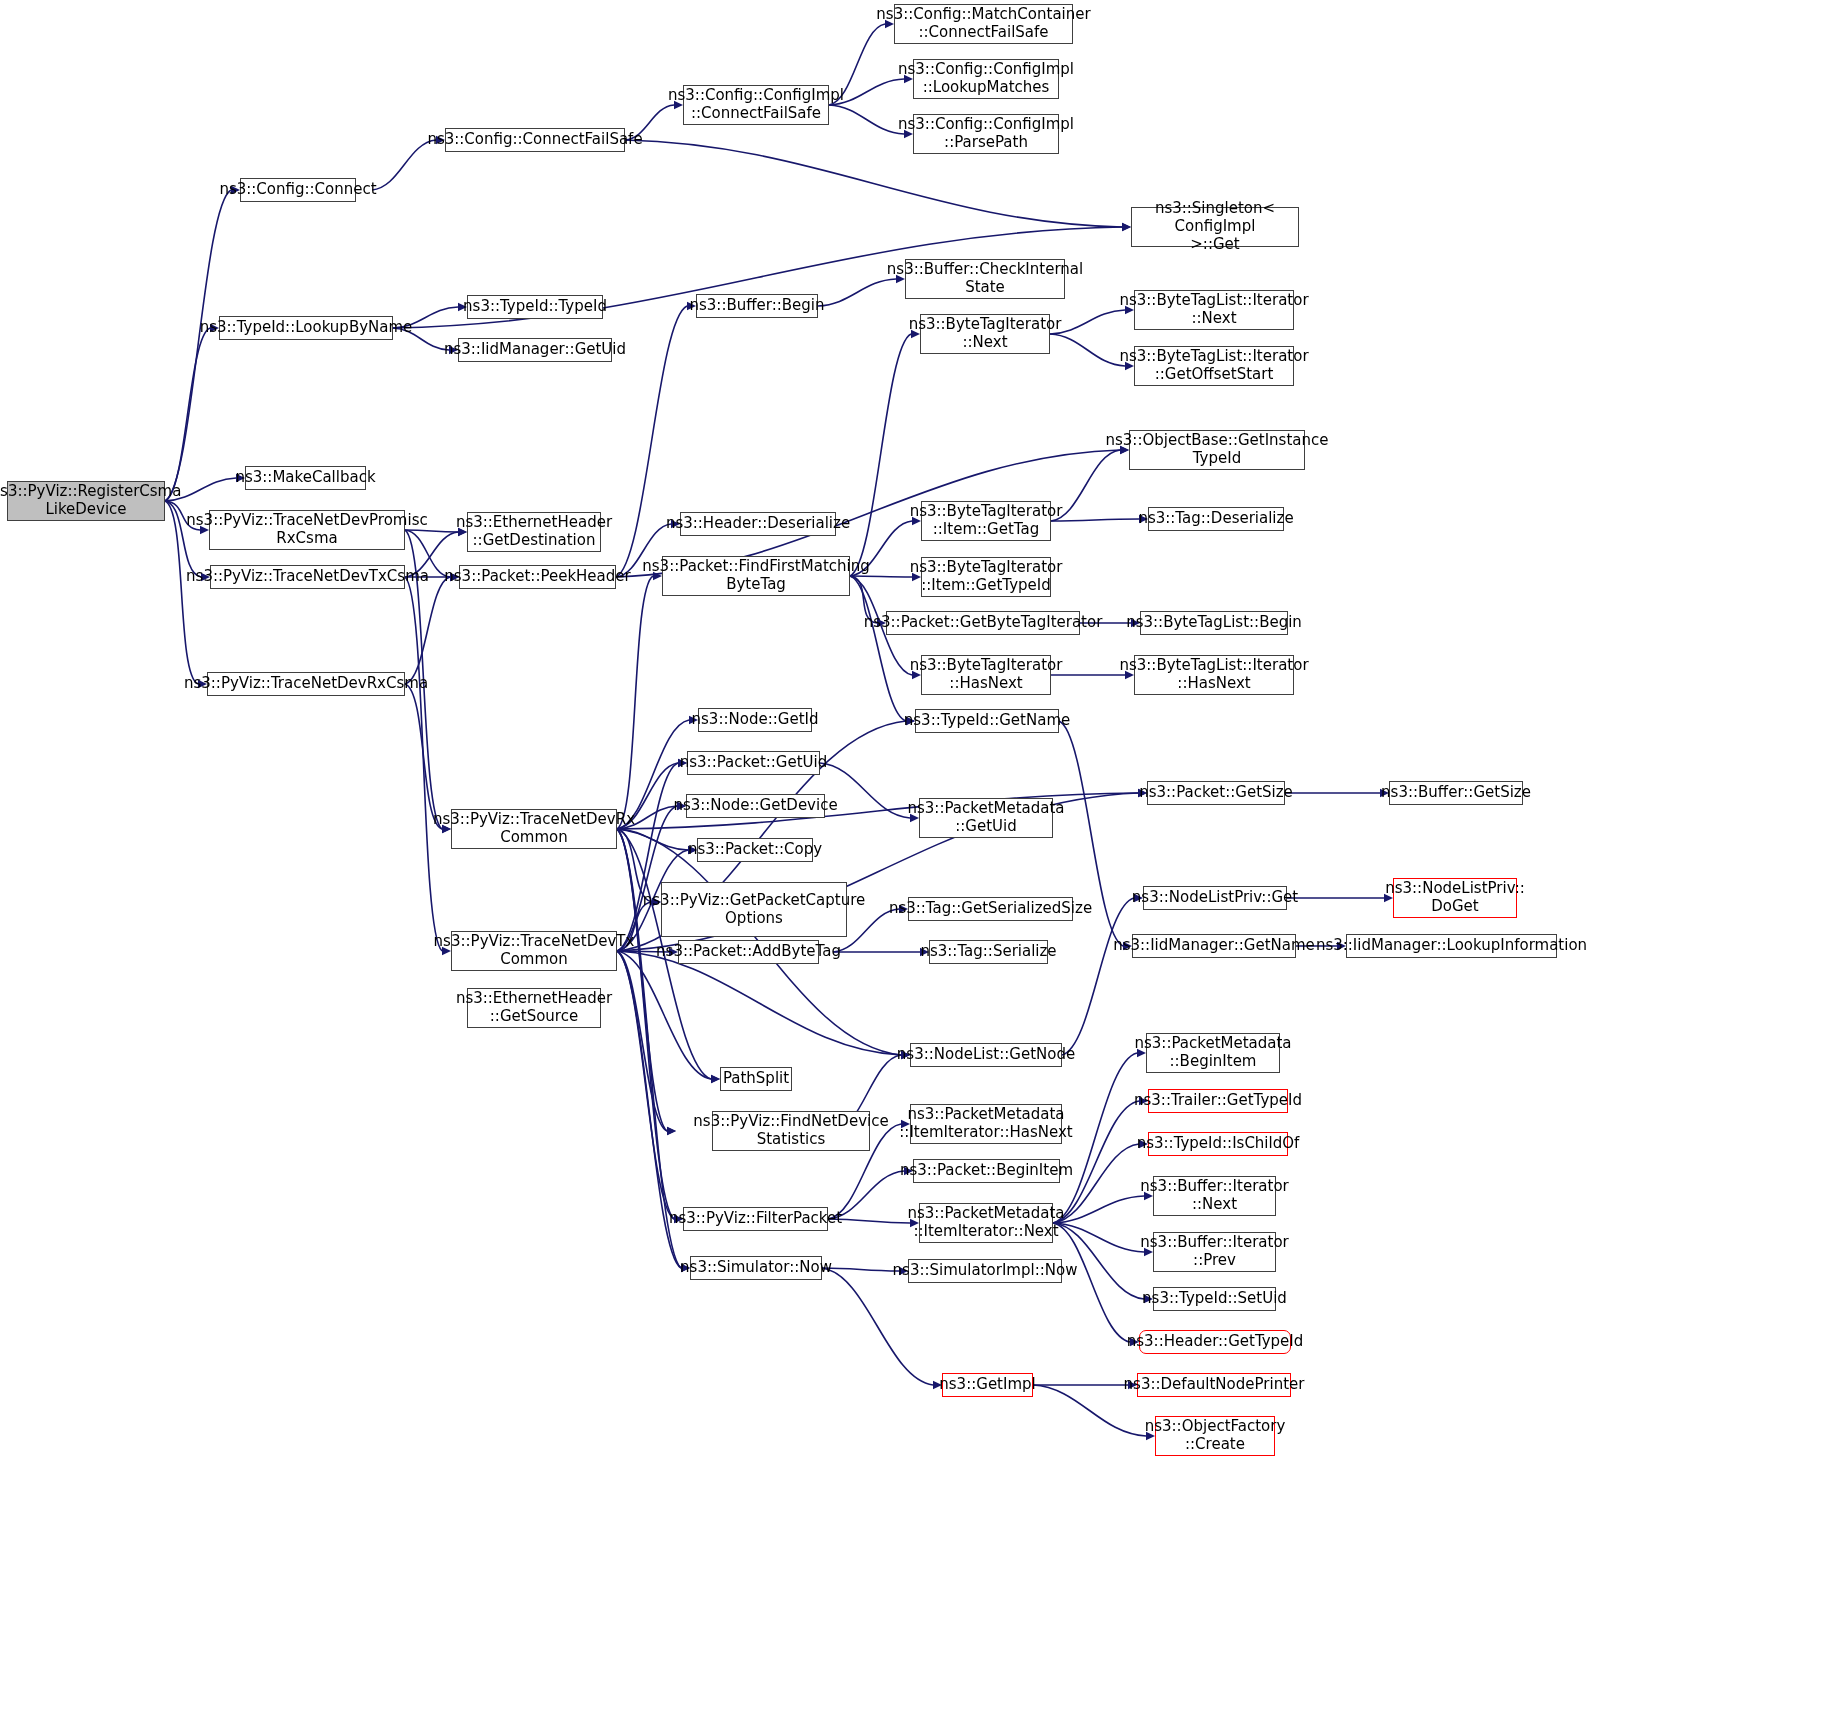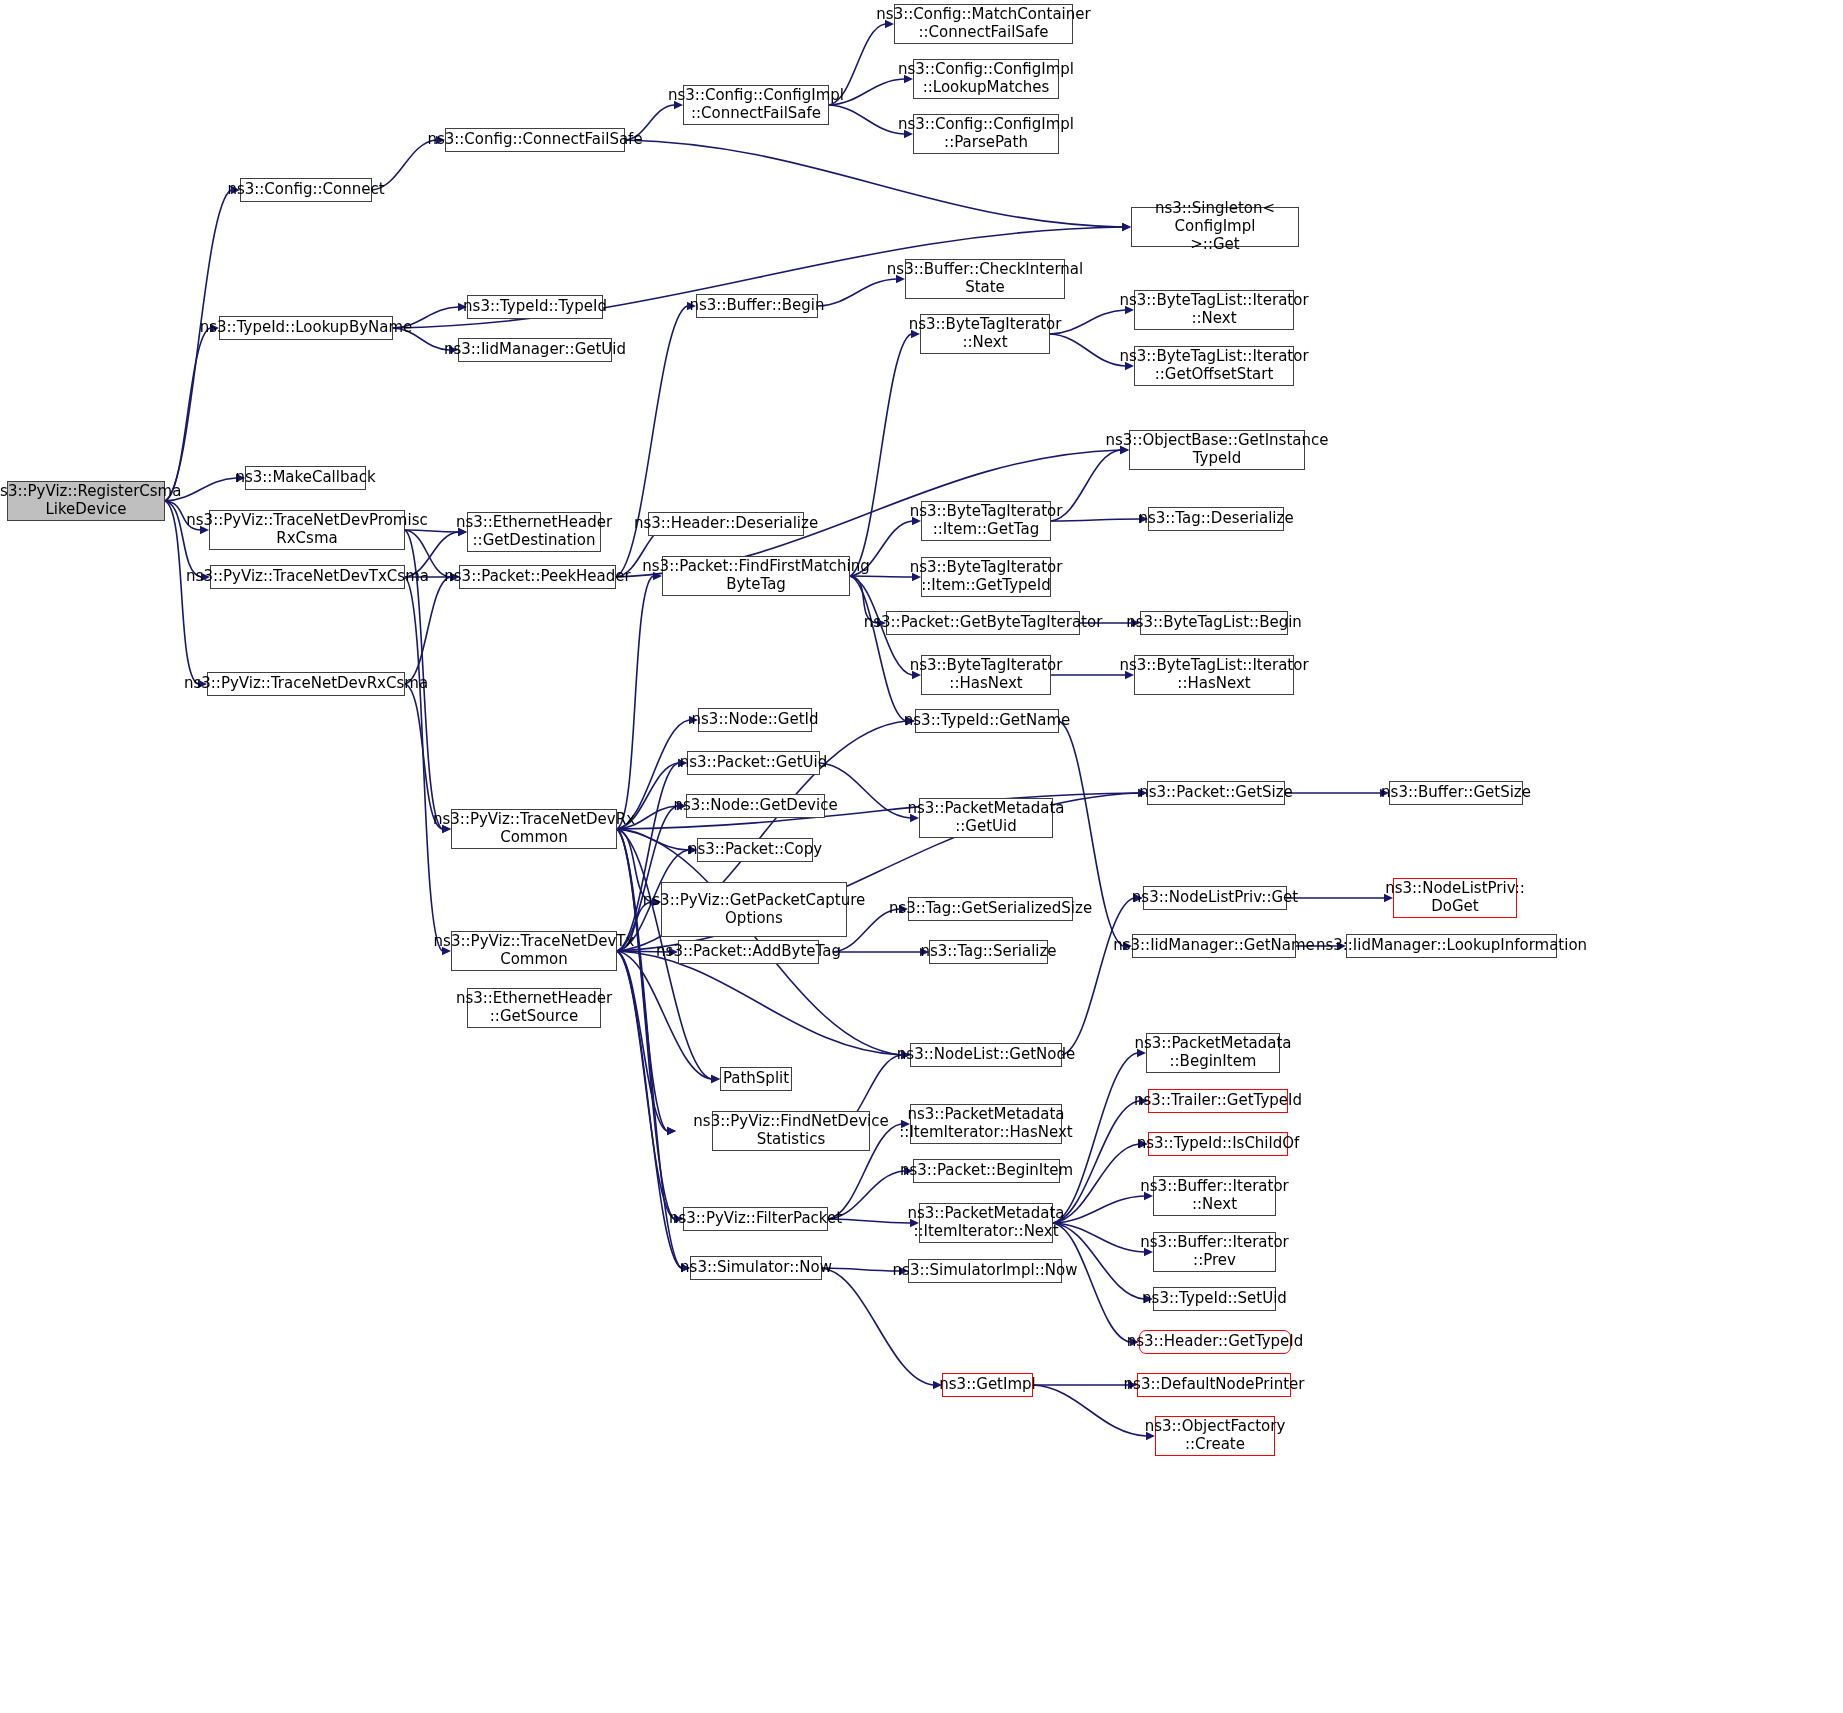--- a/index.html
+++ b/index.html
@@ -190,21 +190,21 @@
       <path d="M 822 1268 C 867.6 1273.85, 887.4 1379.15, 933 1385"></path>
       <polygon points="942,1385 933,1380.8 933,1389.2"></polygon>
       <path d="M 1033 1385 C 1072.52 1385, 1088.48 1385, 1128 1385"></path>
       <polygon points="1137,1385 1128,1380.8 1128,1389.2"></polygon>
       <path d="M 1033 1385 C 1079.36 1387.55, 1099.64 1433.45, 1146 1436"></path>
       <polygon points="1155,1436 1146,1431.8 1146,1440.2"></polygon>
     </svg>
   <div id="node-layer">
       <div class="node root" style="left: 7px; top: 481px; width: 158px; height: 40px;">ns3::PyViz::RegisterCsma
 LikeDevice</div>
-      <div class="node" style="left: 240px; top: 178px; width: 132px; height: 24px;">ns3::Config::Connect</div>
+      <div class="node" style="left: 240px; top: 178px; width: 116px; height: 24px;">ns3::Config::Connect</div>
       <div class="node" style="left: 219px; top: 316px; width: 174px; height: 24px;">ns3::TypeId::LookupByName</div>
       <div class="node" style="left: 245px; top: 466px; width: 121px; height: 24px;">ns3::MakeCallback</div>
       <div class="node" style="left: 209px; top: 510px; width: 196px; height: 40px;">ns3::PyViz::TraceNetDevPromisc
 RxCsma</div>
       <div class="node" style="left: 210px; top: 565px; width: 195px; height: 24px;">ns3::PyViz::TraceNetDevTxCsma</div>
       <div class="node" style="left: 207px; top: 672px; width: 198px; height: 24px;">ns3::PyViz::TraceNetDevRxCsma</div>
       <div class="node" style="left: 445px; top: 128px; width: 180px; height: 24px;">ns3::Config::ConnectFailSafe</div>
       <div class="node" style="left: 683px; top: 85px; width: 146px; height: 40px;">ns3::Config::ConfigImpl
 ::ConnectFailSafe</div>
       <div class="node" style="left: 894px; top: 4px; width: 179px; height: 40px;">ns3::Config::MatchContainer
@@ -224,21 +224,21 @@
 ::Next</div>
       <div class="node" style="left: 1134px; top: 290px; width: 160px; height: 40px;">ns3::ByteTagList::Iterator
 ::Next</div>
       <div class="node" style="left: 1134px; top: 346px; width: 160px; height: 40px;">ns3::ByteTagList::Iterator
 ::GetOffsetStart</div>
       <div class="node" style="left: 1129px; top: 430px; width: 176px; height: 40px;">ns3::ObjectBase::GetInstance
 TypeId</div>
       <div class="node" style="left: 467px; top: 512px; width: 134px; height: 40px;">ns3::EthernetHeader
 ::GetDestination</div>
       <div class="node" style="left: 459px; top: 565px; width: 157px; height: 24px;">ns3::Packet::PeekHeader</div>
-      <div class="node" style="left: 648px; top: 512px; width: 156px; height: 24px;">ns3::Header::Deserialize</div>
+      <div class="node" style="left: 680px; top: 512px; width: 156px; height: 24px;">ns3::Header::Deserialize</div>
       <div class="node" style="left: 662px; top: 556px; width: 188px; height: 40px;">ns3::Packet::FindFirstMatching
 ByteTag</div>
       <div class="node" style="left: 921px; top: 501px; width: 130px; height: 40px;">ns3::ByteTagIterator
 ::Item::GetTag</div>
       <div class="node" style="left: 1148px; top: 507px; width: 136px; height: 24px;">ns3::Tag::Deserialize</div>
       <div class="node" style="left: 921px; top: 557px; width: 130px; height: 40px;">ns3::ByteTagIterator
 ::Item::GetTypeId</div>
       <div class="node" style="left: 886px; top: 611px; width: 194px; height: 24px;">ns3::Packet::GetByteTagIterator</div>
       <div class="node" style="left: 1140px; top: 611px; width: 148px; height: 24px;">ns3::ByteTagList::Begin</div>
       <div class="node" style="left: 921px; top: 655px; width: 130px; height: 40px;">ns3::ByteTagIterator

